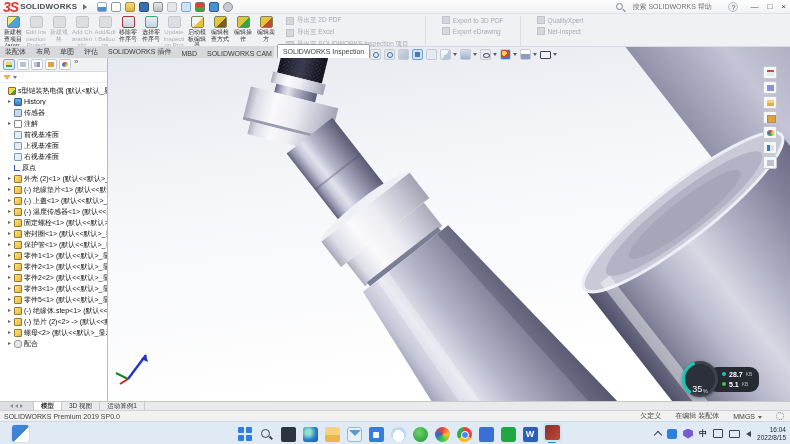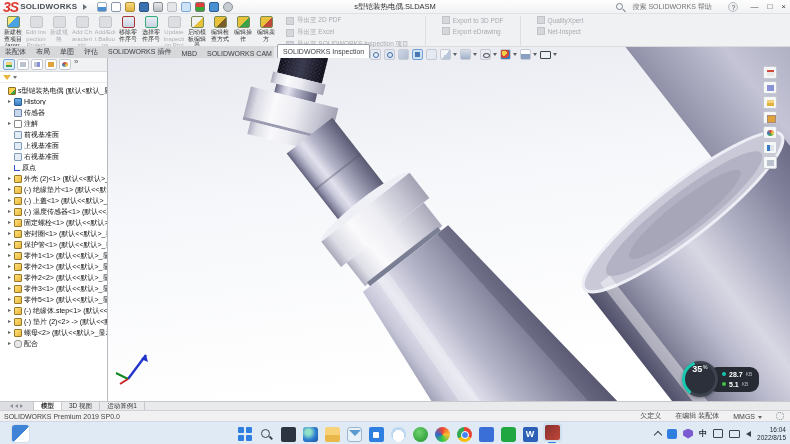--- a/index.html
+++ b/index.html
@@ -96,21 +96,21 @@
 
   
   .net-widget{position:absolute;left:682px;top:361px;display:flex;align-items:center;z-index:7}
   .pill{background:#262b33;border-radius:9px;padding:4px 7px 4px 14px;display:flex;flex-direction:column;gap:3px;margin-left:-10px;order:2}
   .nrow{display:flex;align-items:center;gap:3px;color:#fff;font-size:7px;font-weight:bold}
   .dot{width:4px;height:4px;border-radius:50%}
   .dot.teal{background:#17c7b0}
   .dot.green{background:#3fc24c}
   .unit{font-size:5px;color:#aeb4bc;font-weight:normal}
   .ring{order:1;width:36px;height:36px;border-radius:50%;background:conic-gradient(from 215deg,#17c7b0 0 126deg,#3d434e 126deg 360deg);display:flex;align-items:center;justify-content:center;z-index:2;box-shadow:0 1px 3px rgba(0,0,0,.35)}
-  .ring-in{width:30px;height:30px;border-radius:50%;background:#2b303b;color:#fff;font-size:9px;font-weight:bold;display:flex;align-items:flex-start;justify-content:center}
+  .ring-in{width:30px;height:30px;border-radius:50%;background:#2b303b;color:#fff;font-size:9px;font-weight:normal;display:flex;align-items:flex-end;justify-content:center}
   .pct{font-size:5.5px;margin-left:.5px;color:#cfd4da}
 
   
   .leftpanel{position:absolute;left:0;top:58px;width:108px;height:343px;background:#fff;border-right:1px solid #b9bcc1;z-index:4}
   .ptabs{height:14px;background:#f0f1f2;border-bottom:1px solid #d9dbde;display:flex;align-items:center;gap:2px;padding-left:3px}
   .ptab{width:12px;height:11px;border:1px solid #c6cad0;border-radius:2px;background:#fff;position:relative}
   .ptab.active{background:#dcebfb;border-color:#7aa7d8}
   .ptab::after{content:"";position:absolute;left:2px;top:2px;width:6px;height:5px}
   .pt1::after{background:linear-gradient(#f2d27a 50%,#3aa34a 50%)}
   .pt2::after{background:#b9c2ce}
@@ -205,21 +205,20 @@
     <span class="qa q1"></span>
     <span class="qa q2"></span>
     <span class="qa q3"></span>
     <span class="qa q4"></span>
     <span class="qa q5"></span>
     <span class="qa q6"></span>
     <span class="qa q7"></span>
     <span class="qa q8"></span>
     <span class="qa q9"></span>
   </div>
-  <div class="win-title">s型铠装热电偶.SLDASM</div>
   <div class="tb-right">
     <div class="searchbox">
       <span class="mag"></span>
       <input placeholder="搜索 SOLIDWORKS 帮助" style="">
     </div>
     <span class="help-circ">?</span>
     <div class="winctl">
       <span>—</span>
       <span>□</span>
       <span>×</span>

